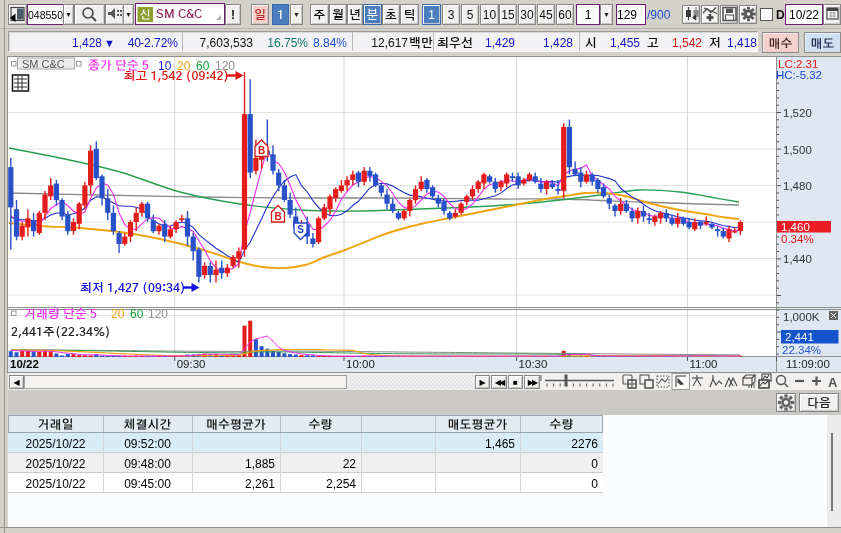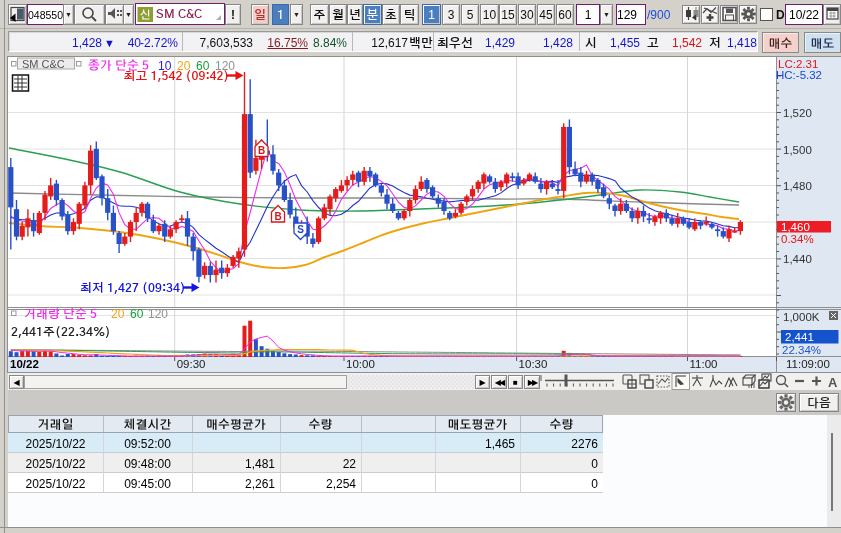--- a/index.html
+++ b/index.html
@@ -70,22 +70,22 @@
     <span style="margin:0 auto">10/22</span>
   </div>
 <div class="btn" style="left:823px;top:4px;width:18px;height:21px;font-size:12px;"></div>
 <div class="abs" style="left:8px;top:31px;width:750px;height:21px;background:#f2f2f4;border:1px solid #9a9a9a;border-right-color:#fff;border-bottom-color:#fff;box-shadow:inset 1px 1px 0 #d8d8d8"></div>
 <div class="num" style="left:22px;top:36px;width:80px;color:#1515c8;">1,428</div>
 <div class="abs" style="left:104px;top:37px;font-size:11px;color:#1515c8">▼</div>
 <div class="num" style="left:61px;top:36px;width:80px;color:#1515c8;">40</div>
 <div class="num" style="left:98px;top:36px;width:80px;color:#1515c8;">-2.72%</div>
 <div class="abs" style="left:182px;top:32px;width:1px;height:19px;background:#b8b8b8"></div>
 <div class="num" style="left:173px;top:36px;width:80px;color:#111;">7,603,533</div>
-<div class="num" style="left:228px;top:36px;width:80px;color:#7f1d1d;text-decoration:underline;">16.75%</div>
-<div class="num" style="left:267px;top:36px;width:80px;color:#14532d;">8.84%</div>
+<div class="num" style="left:228px;top:36px;width:80px;color:#0f766e;">16.75%</div>
+<div class="num" style="left:267px;top:36px;width:80px;color:#1d4ed8;">8.84%</div>
 <div class="abs" style="left:352px;top:32px;width:1px;height:19px;background:#b8b8b8"></div>
 <div class="num" style="left:328px;top:36px;width:80px;color:#111;">12,617</div>
 <div class="abs" style="left:433px;top:32px;width:1px;height:19px;background:#b8b8b8"></div>
 <div class="num" style="left:435px;top:36px;width:80px;color:#1515c8;">1,429</div>
 <div class="num" style="left:493px;top:36px;width:80px;color:#1515c8;">1,428</div>
 <div class="abs" style="left:579px;top:32px;width:1px;height:19px;background:#b8b8b8"></div>
 <div class="num" style="left:560px;top:36px;width:80px;color:#1515c8;">1,455</div>
 <div class="num" style="left:622px;top:36px;width:80px;color:#d91414;">1,542</div>
 <div class="num" style="left:677px;top:36px;width:80px;color:#1515c8;">1,418</div>
 <div class="abs" style="left:762px;top:32px;width:37px;height:21px;background:#f3d1cd;border:1px solid #8a8a8a;box-shadow:inset 1px 1px 0 #fce8e6"></div>
@@ -674,21 +674,21 @@
 <div class="abs" style="left:520px;top:437px;width:78px;text-align:right;font-size:12px;color:#000">2276</div>
 <div class="abs" style="left:8px;top:453px;width:595px;height:20px;background:#efefef;border-bottom:1px solid #c9cdd1"></div>
 <div class="abs" style="left:103px;top:453px;width:1px;height:20px;background:#d2d6da"></div>
 <div class="abs" style="left:192px;top:453px;width:1px;height:20px;background:#d2d6da"></div>
 <div class="abs" style="left:280px;top:453px;width:1px;height:20px;background:#d2d6da"></div>
 <div class="abs" style="left:361px;top:453px;width:1px;height:20px;background:#d2d6da"></div>
 <div class="abs" style="left:435px;top:453px;width:1px;height:20px;background:#d2d6da"></div>
 <div class="abs" style="left:520px;top:453px;width:1px;height:20px;background:#d2d6da"></div>
 <div class="abs" style="left:8px;top:457px;width:95px;text-align:center;font-size:12px;color:#000">2025/10/22</div>
 <div class="abs" style="left:103px;top:457px;width:89px;text-align:center;font-size:12px;color:#000">09:48:00</div>
-<div class="abs" style="left:192px;top:457px;width:83px;text-align:right;font-size:12px;color:#000">1,481</div>
+<div class="abs" style="left:192px;top:457px;width:83px;text-align:right;font-size:12px;color:#000">1,885</div>
 <div class="abs" style="left:280px;top:457px;width:76px;text-align:right;font-size:12px;color:#000">22</div>
 <div class="abs" style="left:520px;top:457px;width:78px;text-align:right;font-size:12px;color:#000">0</div>
 <div class="abs" style="left:8px;top:473px;width:595px;height:20px;background:#ffffff;border-bottom:1px solid #c9cdd1"></div>
 <div class="abs" style="left:103px;top:473px;width:1px;height:20px;background:#d2d6da"></div>
 <div class="abs" style="left:192px;top:473px;width:1px;height:20px;background:#d2d6da"></div>
 <div class="abs" style="left:280px;top:473px;width:1px;height:20px;background:#d2d6da"></div>
 <div class="abs" style="left:361px;top:473px;width:1px;height:20px;background:#d2d6da"></div>
 <div class="abs" style="left:435px;top:473px;width:1px;height:20px;background:#d2d6da"></div>
 <div class="abs" style="left:520px;top:473px;width:1px;height:20px;background:#d2d6da"></div>
 <div class="abs" style="left:8px;top:477px;width:95px;text-align:center;font-size:12px;color:#000">2025/10/22</div>

